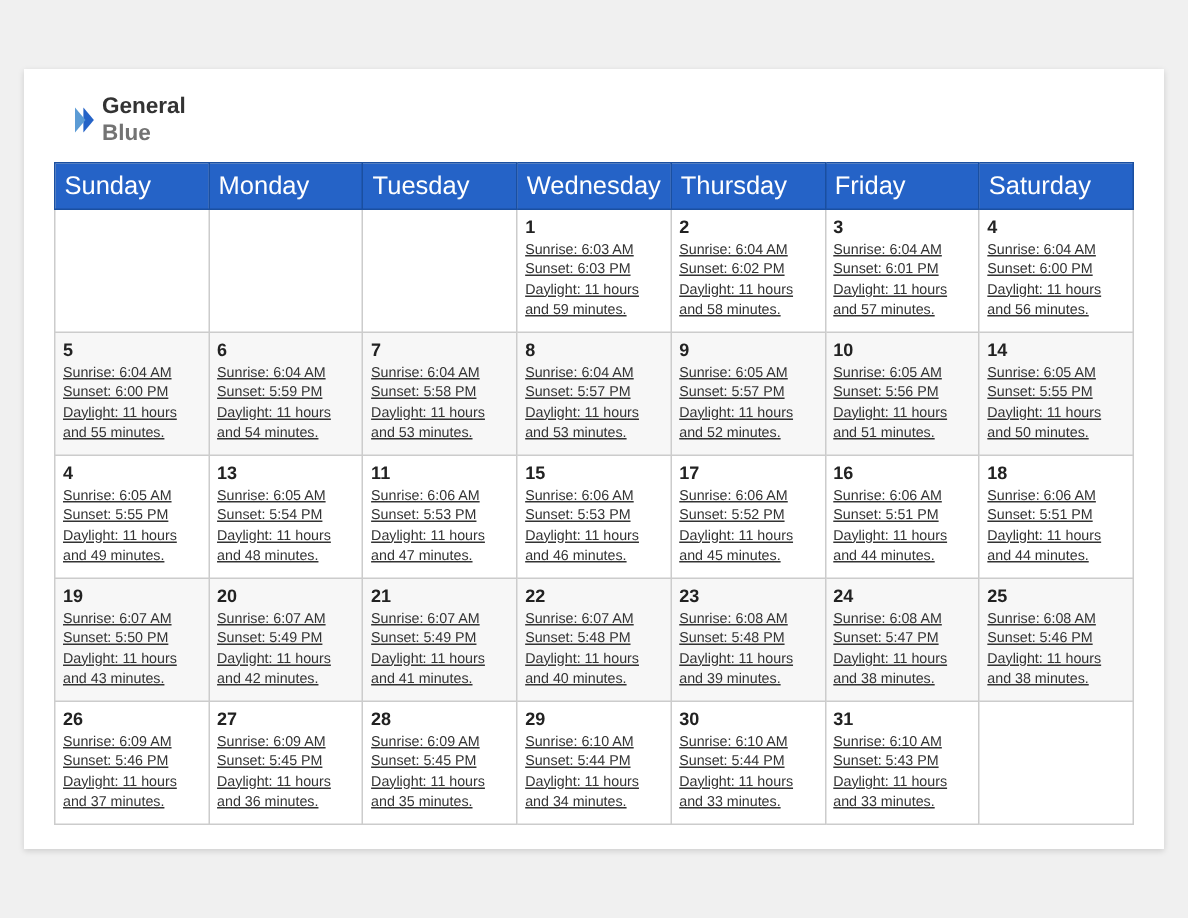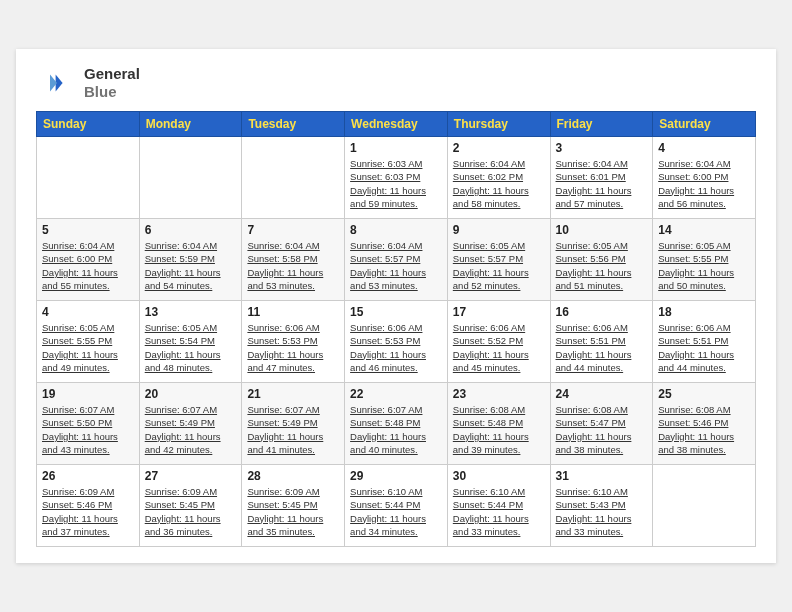--- a/index.html
+++ b/index.html
@@ -20,21 +20,21 @@
     }
     .header {
       display: flex;
       align-items: flex-start;
       justify-content: space-between;
       margin-bottom: 10px;
     }
     .logo {
       display: flex;
       align-items: center;
-      gap: 20px;
+      gap: 4px;
     }
     .logo-text {
       font-size: 15px;
       font-weight: bold;
       line-height: 1.2;
     }
     .logo-text .general { color: #333; }
     .logo-text .blue { color: #737373; }
     .logo-icon {
       width: 28px;
@@ -52,23 +52,23 @@
     .subtitle {
       font-size: 14px;
       color: #444;
     }
     .calendar {
       width: 100%;
       border-collapse: collapse;
     }
     .calendar thead tr th {
       background: #2563c7;
-      color: #fde047;
-      font-size: 12px;
-      font-weight: bold;
+      color: #ffffff;
+      font-size: 17px;
+      font-weight: normal;
       text-align: left;
       padding: 5px 6px;
       border: 1px solid #1a4fa0;
     }
     .calendar tbody tr td {
       border: 1px solid #ccc;
       vertical-align: top;
       padding: 4px 5px;
       width: calc(100% / 7);
       font-size: 10px;

